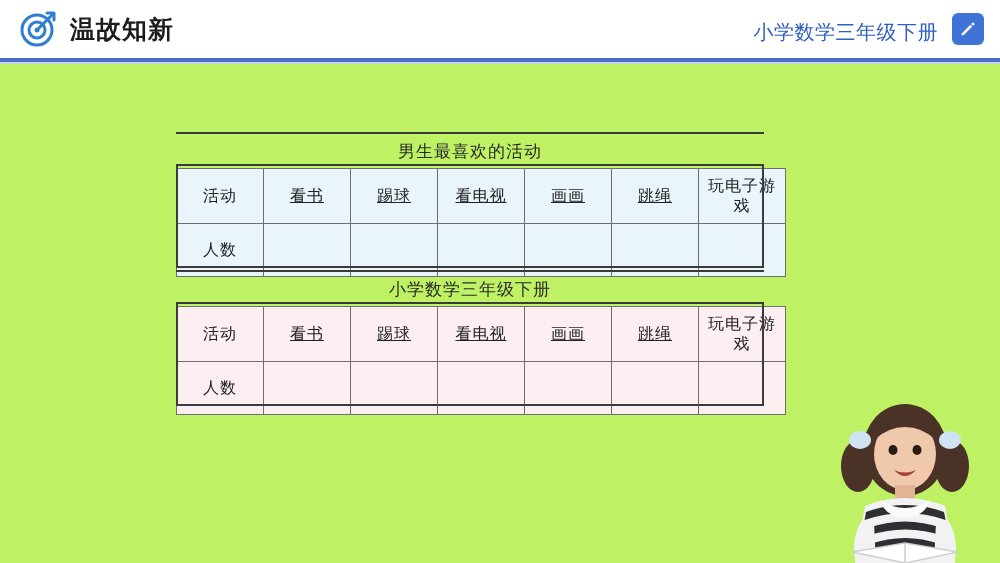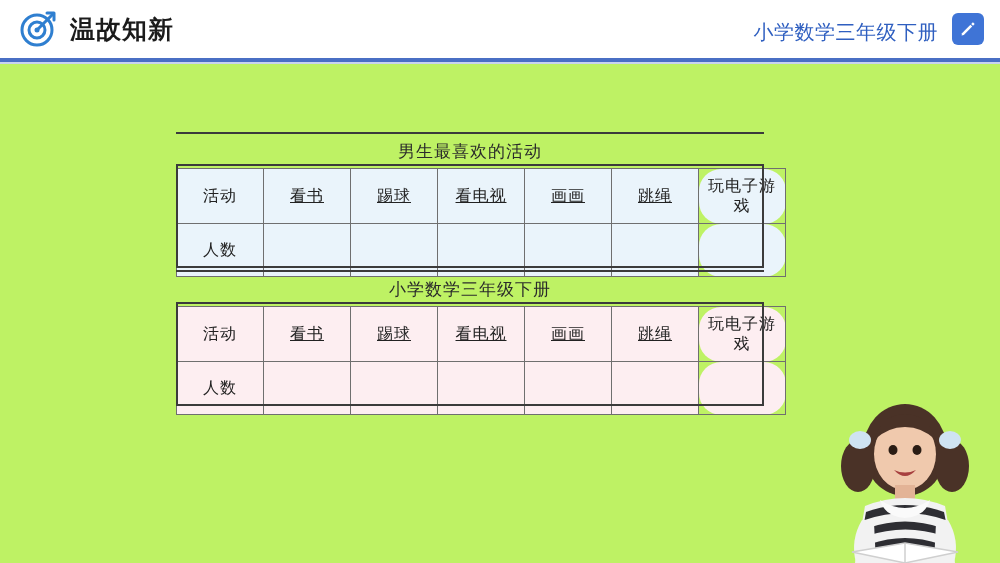--- a/index.html
+++ b/index.html
@@ -137,21 +137,21 @@
     line-height: 20px;
   }
   table.survey tr.head td { height: 52px; }
   table.survey tr.value td { height: 50px; }
 
   .boys td { background: #eaf4fb; }
   .girls td { background: #fdeef1; }
 
   .col-label { width: 84px; }
   .col-item { width: 84px; text-decoration: underline; }
-  .col-last { width: 84px; border-radius: 22px; }
+  .col-last { width: 84px; }
 
   .outer-frame {
     position: absolute;
     border: 2px solid #3b3b3b;
     box-sizing: border-box;
     pointer-events: none;
   }
 
   
   .photo {

